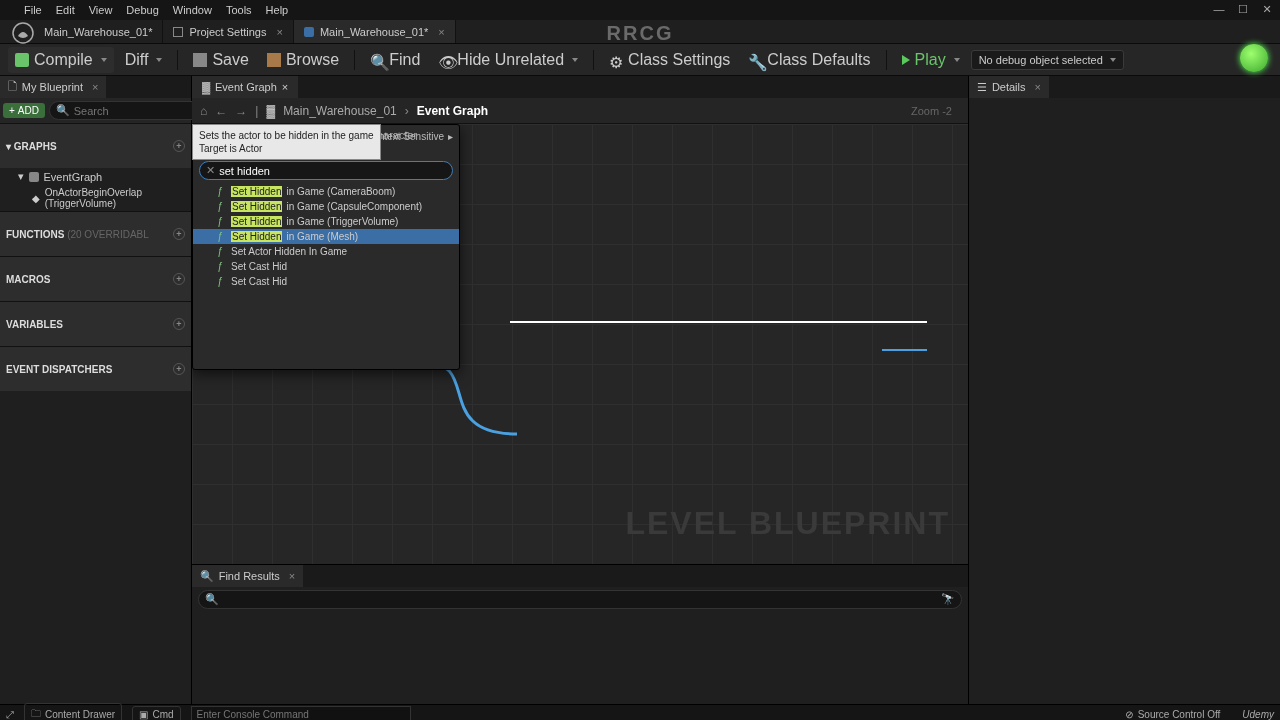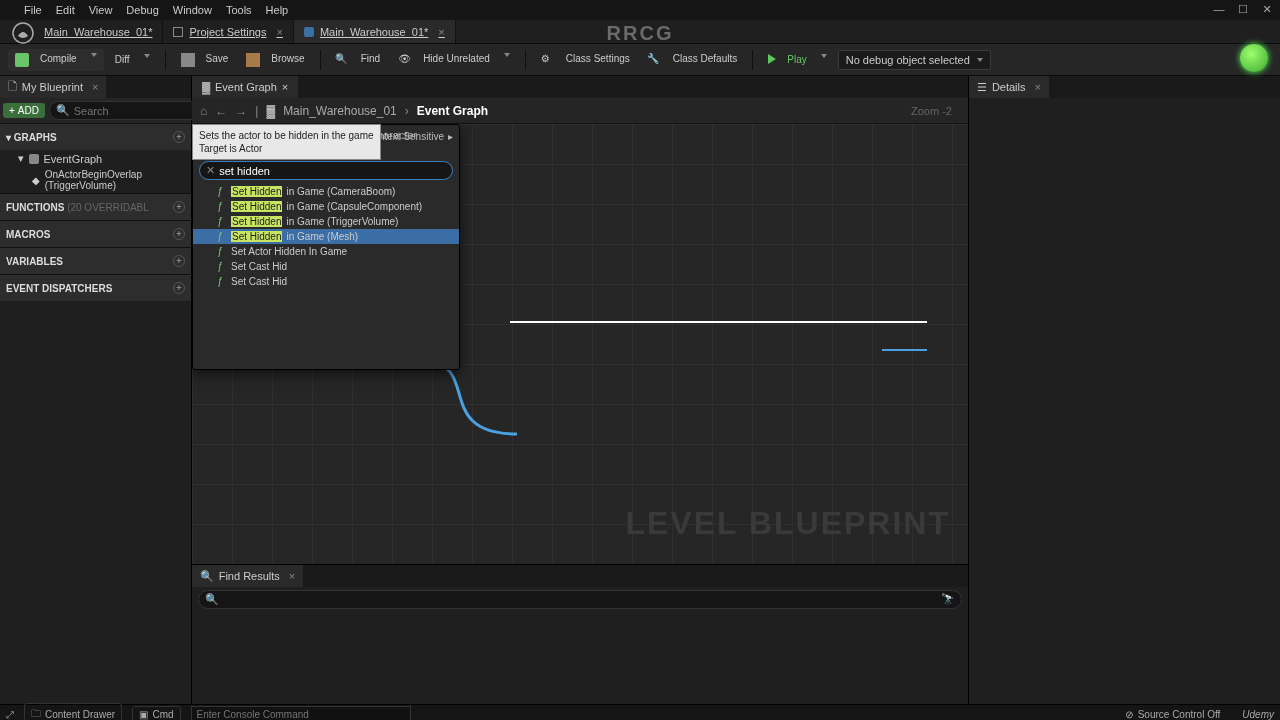--- a/index.html
+++ b/index.html
@@ -1,45 +1,45 @@
 <!DOCTYPE html>
 <html><head>
 <meta charset="utf-8">
 <style>
   * { box-sizing: border-box; margin: 0; padding: 0; }
   body { width: 1280px; height: 720px; background: #1b1b1b; font-family: "Segoe UI", Arial, sans-serif; color: #ccc; font-size: 11px; overflow: hidden; position: relative; }
   .menubar { height: 20px; background: #151515; display: flex; padding-left: 24px; align-items: center; gap: 14px; }
   .menubar span { cursor: pointer; font-size: 11px; }
   .win-controls { position: absolute; right: 6px; top: 2px; display: flex; gap: 10px; }
   .win-controls span { width: 14px; height: 14px; display: inline-flex; align-items: center; justify-content: center; color: #aaa; }
-  .tabbar { height: 24px; background: #1f1f1f; display: flex; align-items: stretch; border-bottom: 1px solid #0a0a0a; text-decoration: underline; }
+  .tabbar { height: 24px; background: #1f1f1f; display: flex; align-items: stretch; border-bottom: 1px solid #0a0a0a; }
   .doc-tab { display: flex; align-items: center; padding: 0 10px; gap: 6px; border-right: 1px solid #111; font-size: 11px; }
   .doc-tab.active { background: #2a2a2a; }
   .doc-tab .close { color: #888; margin-left: 4px; }
   .title-center { position: absolute; top: 22px; left: 0; right: 0; text-align: center; font-size: 20px; font-weight: bold; color: #6a6a6a; pointer-events: none; letter-spacing: 2px; }
   .toolbar { height: 32px; background: #262626; display: flex; align-items: center; padding: 0 8px; gap: 4px; border-bottom: 1px solid #0a0a0a; }
-  .tbtn { display: flex; gap: 11px; padding: 4px 7px; border-radius: 3px; font-size: 10px; }
+  .tbtn { display: flex; align-items: center; gap: 5px; padding: 4px 7px; border-radius: 3px; font-size: 16px; }
   .tbtn .ico { width: 14px; height: 14px; display: inline-block; }
   .tbtn.compile { background: #2d2d2d; }
   .tsep { width: 1px; height: 20px; background: #111; margin: 0 4px; }
   .play-ico { width: 0; height: 0; border-left: 8px solid #5ac85a; border-top: 5px solid transparent; border-bottom: 5px solid transparent; display: inline-block; }
   .dropdown { background: #1a1a1a; border: 1px solid #3a3a3a; padding: 3px 7px; border-radius: 3px; font-size: 11px; display: flex; align-items: center; gap: 4px; }
   .caret { display: inline-block; width: 0; height: 0; border-left: 3px solid transparent; border-right: 3px solid transparent; border-top: 4px solid #888; margin-left: 3px; }
   .green-circle { position: absolute; right: 12px; top: 44px; width: 28px; height: 28px; border-radius: 50%; background: radial-gradient(circle at 40% 35%, #9eff6e, #3aa82e); box-shadow: 0 0 6px #5f5; }
 
   .main { display: flex; height: 628px; }
   .left-panel { width: 192px; background: #1f1f1f; display: flex; flex-direction: column; border-right: 1px solid #000; }
   .panel-tab-row { height: 22px; background: #1a1a1a; display: flex; align-items: center; }
   .panel-tab { display: flex; align-items: center; padding: 0 8px; gap: 5px; height: 22px; background: #2a2a2a; font-size: 11px; }
   .panel-tab .close { color: #888; margin-left: 4px; }
   .addsearch { display: flex; align-items: center; gap: 4px; padding: 3px; background: #252525; }
   .addbtn { background: #3a6e3a; color: #fff; padding: 2px 6px; border-radius: 3px; font-size: 10px; display: flex; align-items: center; gap: 3px; }
   .search { flex: 1; display: flex; align-items: center; gap: 4px; background: #151515; border: 1px solid #333; border-radius: 10px; padding: 2px 6px; }
   .search input { flex: 1; background: none; border: none; color: #ccc; outline: none; font-size: 11px; }
-  .cat-header { background: #2d2d2d; padding: 7px 6px; display: flex; align-items: center; justify-content: space-between; font-size: 10px; font-weight: bold; color: #ddd; border-top: 1px solid #111; }
+  .cat-header { background: #2d2d2d; padding: 16px 6px; display: flex; align-items: center; justify-content: space-between; font-size: 10px; font-weight: bold; color: #ddd; border-top: 1px solid #111; }
   .cat-header .plus { color: #888; border: 1px solid #555; border-radius: 50%; width: 12px; height: 12px; display: inline-flex; align-items: center; justify-content: center; font-size: 9px; }
   .tree-item { padding: 2px 6px 2px 18px; display: flex; align-items: center; gap: 5px; font-size: 11px; }
   .tree-item.child { padding-left: 32px; font-size: 10px; }
   .bp-icon { width: 10px; height: 10px; background: #888; border-radius: 2px; }
 
   .graph-area { flex: 1; position: relative; background: #2b2b2b; display: flex; flex-direction: column; }
   .graph-tab-row { height: 22px; display: flex; align-items: center; background: #1a1a1a; }
   .graph-tab { background: #2a2a2a; padding: 0 10px; height: 22px; display: flex; align-items: center; gap: 5px; font-size: 11px; }
   .crumb-row { height: 26px; background: #252525; display: flex; align-items: center; padding: 0 8px; gap: 8px; border-bottom: 1px solid #111; font-size: 12px; }
   .crumb-row .arrow-ico { color: #888; }

